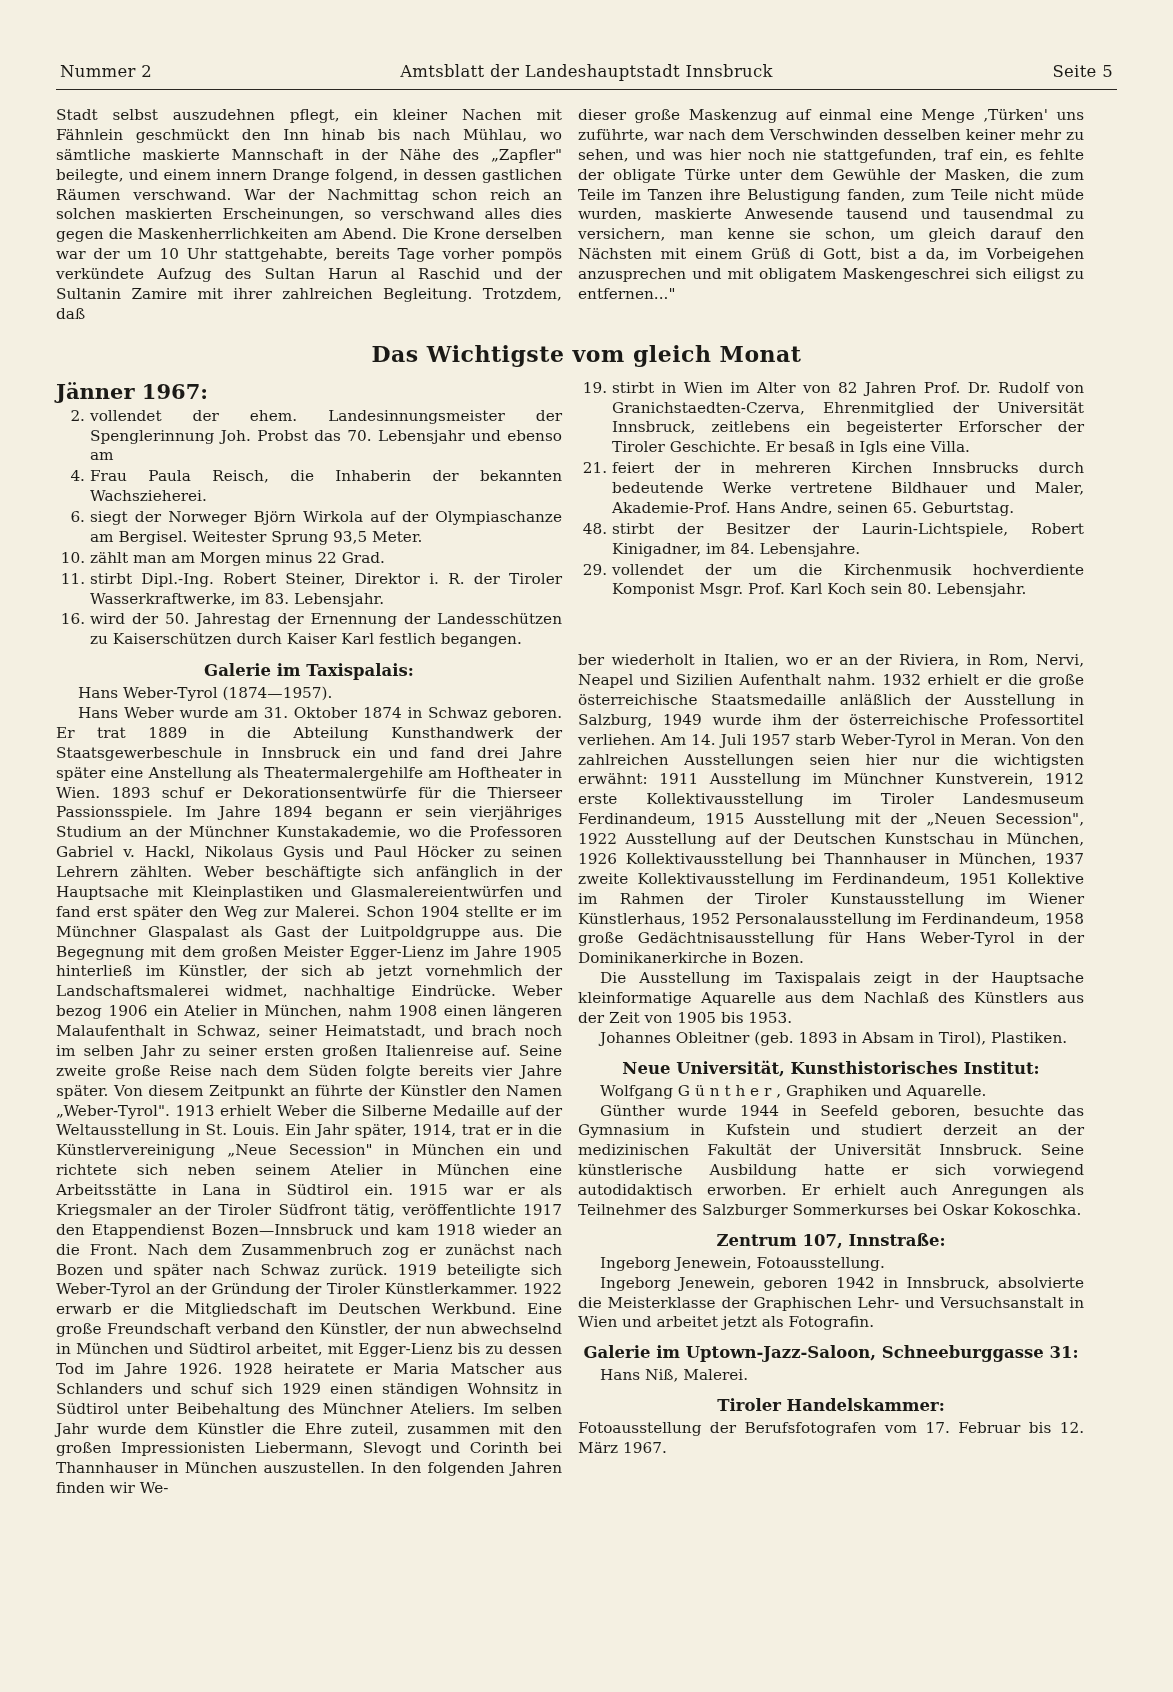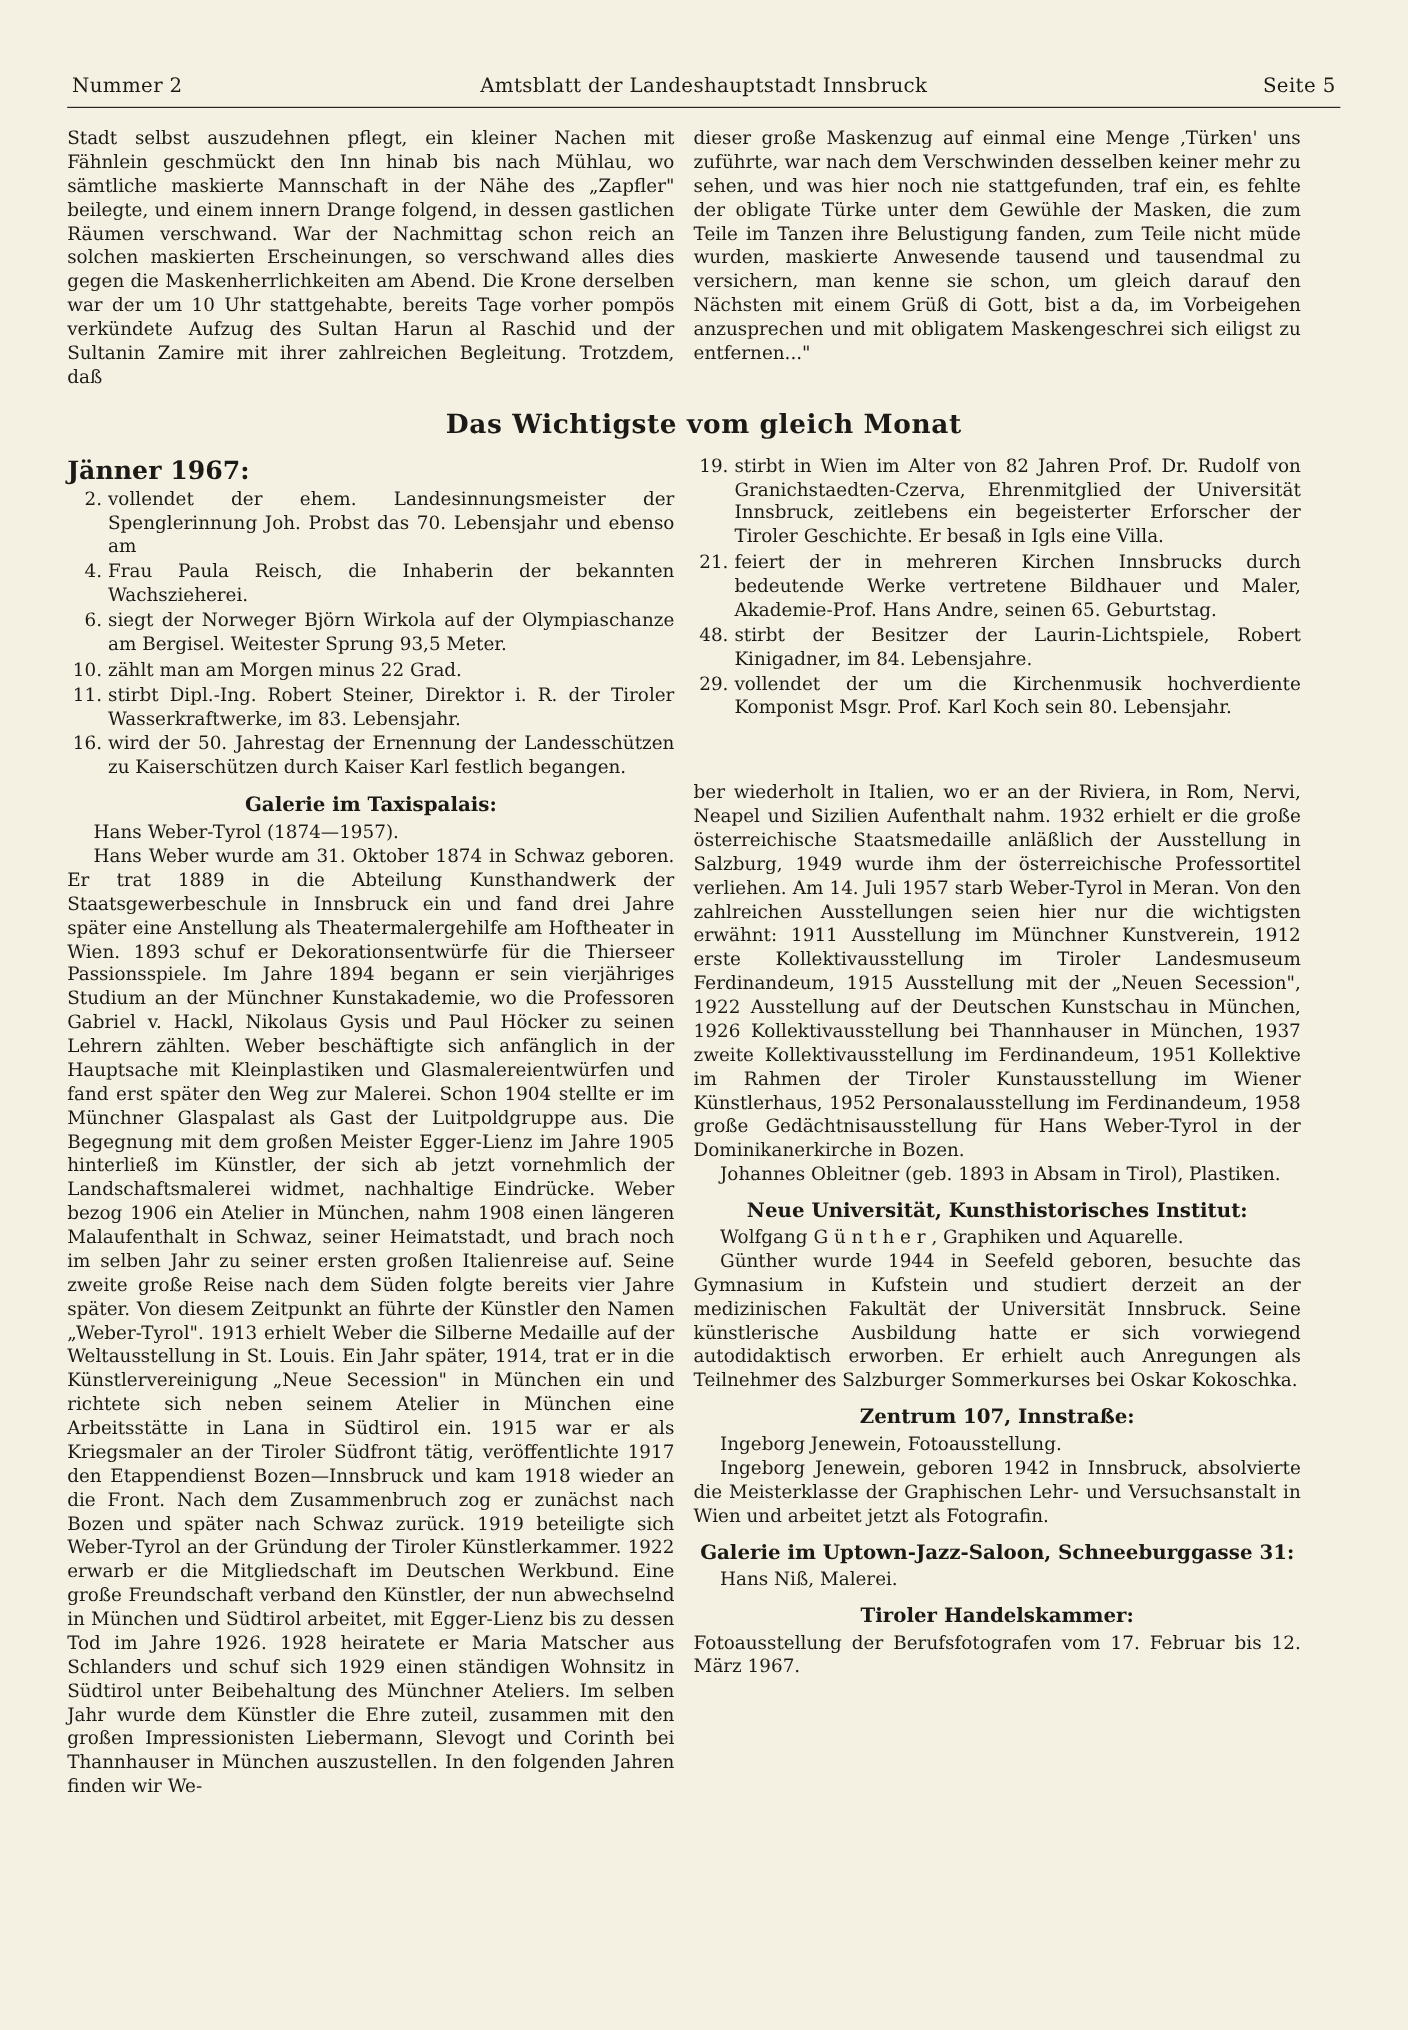--- a/index.html
+++ b/index.html
@@ -183,20 +183,21 @@
 
 
   <div class="cols">
     <div class="col">
       <h3 class="sub">Galerie im Taxispalais:</h3>
       <p class="indent">Hans Weber-Tyrol (1874—1957).</p>
       <p class="indent">Hans Weber wurde am 31. Oktober 1874 in Schwaz geboren. Er trat 1889 in die Abteilung Kunsthandwerk der Staatsgewerbeschule in Innsbruck ein und fand drei Jahre später eine Anstellung als Theatermalergehilfe am Hoftheater in Wien. 1893 schuf er Dekorationsentwürfe für die Thierseer Passionsspiele. Im Jahre 1894 begann er sein vierjähriges Studium an der Münchner Kunstakademie, wo die Professoren Gabriel v. Hackl, Nikolaus Gysis und Paul Höcker zu seinen Lehrern zählten. Weber beschäftigte sich anfänglich in der Hauptsache mit Kleinplastiken und Glasmalereientwürfen und fand erst später den Weg zur Malerei. Schon 1904 stellte er im Münchner Glaspalast als Gast der Luitpoldgruppe aus. Die Begegnung mit dem großen Meister Egger-Lienz im Jahre 1905 hinterließ im Künstler, der sich ab jetzt vornehmlich der Landschaftsmalerei widmet, nachhaltige Eindrücke. Weber bezog 1906 ein Atelier in München, nahm 1908 einen längeren Malaufenthalt in Schwaz, seiner Heimatstadt, und brach noch im selben Jahr zu seiner ersten großen Italienreise auf. Seine zweite große Reise nach dem Süden folgte bereits vier Jahre später. Von diesem Zeitpunkt an führte der Künstler den Namen „Weber-Tyrol". 1913 erhielt Weber die Silberne Medaille auf der Weltausstellung in St. Louis. Ein Jahr später, 1914, trat er in die Künstlervereinigung „Neue Secession" in München ein und richtete sich neben seinem Atelier in München eine Arbeitsstätte in Lana in Südtirol ein. 1915 war er als Kriegsmaler an der Tiroler Südfront tätig, veröffentlichte 1917 den Etappendienst Bozen—Innsbruck und kam 1918 wieder an die Front. Nach dem Zusammenbruch zog er zunächst nach Bozen und später nach Schwaz zurück. 1919 beteiligte sich Weber-Tyrol an der Gründung der Tiroler Künstlerkammer. 1922 erwarb er die Mitgliedschaft im Deutschen Werkbund. Eine große Freundschaft verband den Künstler, der nun abwechselnd in München und Südtirol arbeitet, mit Egger-Lienz bis zu dessen Tod im Jahre 1926. 1928 heiratete er Maria Matscher aus Schlanders und schuf sich 1929 einen ständigen Wohnsitz in Südtirol unter Beibehaltung des Münchner Ateliers. Im selben Jahr wurde dem Künstler die Ehre zuteil, zusammen mit den großen Impressionisten Liebermann, Slevogt und Corinth bei Thannhauser in München auszustellen. In den folgenden Jahren finden wir We-</p>
     </div>
     <div class="col">
       <p>ber wiederholt in Italien, wo er an der Riviera, in Rom, Nervi, Neapel und Sizilien Aufenthalt nahm. 1932 erhielt er die große österreichische Staatsmedaille anläßlich der Ausstellung in Salzburg, 1949 wurde ihm der österreichische Professortitel verliehen. Am 14. Juli 1957 starb Weber-Tyrol in Meran. Von den zahlreichen Ausstellungen seien hier nur die wichtigsten erwähnt: 1911 Ausstellung im Münchner Kunstverein, 1912 erste Kollektivausstellung im Tiroler Landesmuseum Ferdinandeum, 1915 Ausstellung mit der „Neuen Secession", 1922 Ausstellung auf der Deutschen Kunstschau in München, 1926 Kollektivausstellung bei Thannhauser in München, 1937 zweite Kollektivausstellung im Ferdinandeum, 1951 Kollektive im Rahmen der Tiroler Kunstausstellung im Wiener Künstlerhaus, 1952 Personalausstellung im Ferdinandeum, 1958 große Gedächtnisausstellung für Hans Weber-Tyrol in der Dominikanerkirche in Bozen.</p>
+      <p class="indent">Die Ausstellung im Taxispalais zeigt in der Hauptsache kleinformatige Aquarelle aus dem Nachlaß des Künstlers aus der Zeit von 1905 bis 1953.</p>
 
       <p class="indent">Johannes Obleitner (geb. 1893 in Absam in Tirol), Plastiken.</p>
 
       <h3 class="sub">Neue Universität, Kunsthistorisches Institut:</h3>
       <p class="indent">Wolfgang G ü n t h e r , Graphiken und Aquarelle.</p>
       <p class="indent">Günther wurde 1944 in Seefeld geboren, besuchte das Gymnasium in Kufstein und studiert derzeit an der medizinischen Fakultät der Universität Innsbruck. Seine künstlerische Ausbildung hatte er sich vorwiegend autodidaktisch erworben. Er erhielt auch Anregungen als Teilnehmer des Salzburger Sommerkurses bei Oskar Kokoschka.</p>
 
       <h3 class="sub">Zentrum 107, Innstraße:</h3>
       <p class="indent">Ingeborg Jenewein, Fotoausstellung.</p>
       <p class="indent">Ingeborg Jenewein, geboren 1942 in Innsbruck, absolvierte die Meisterklasse der Graphischen Lehr- und Versuchsanstalt in Wien und arbeitet jetzt als Fotografin.</p>

